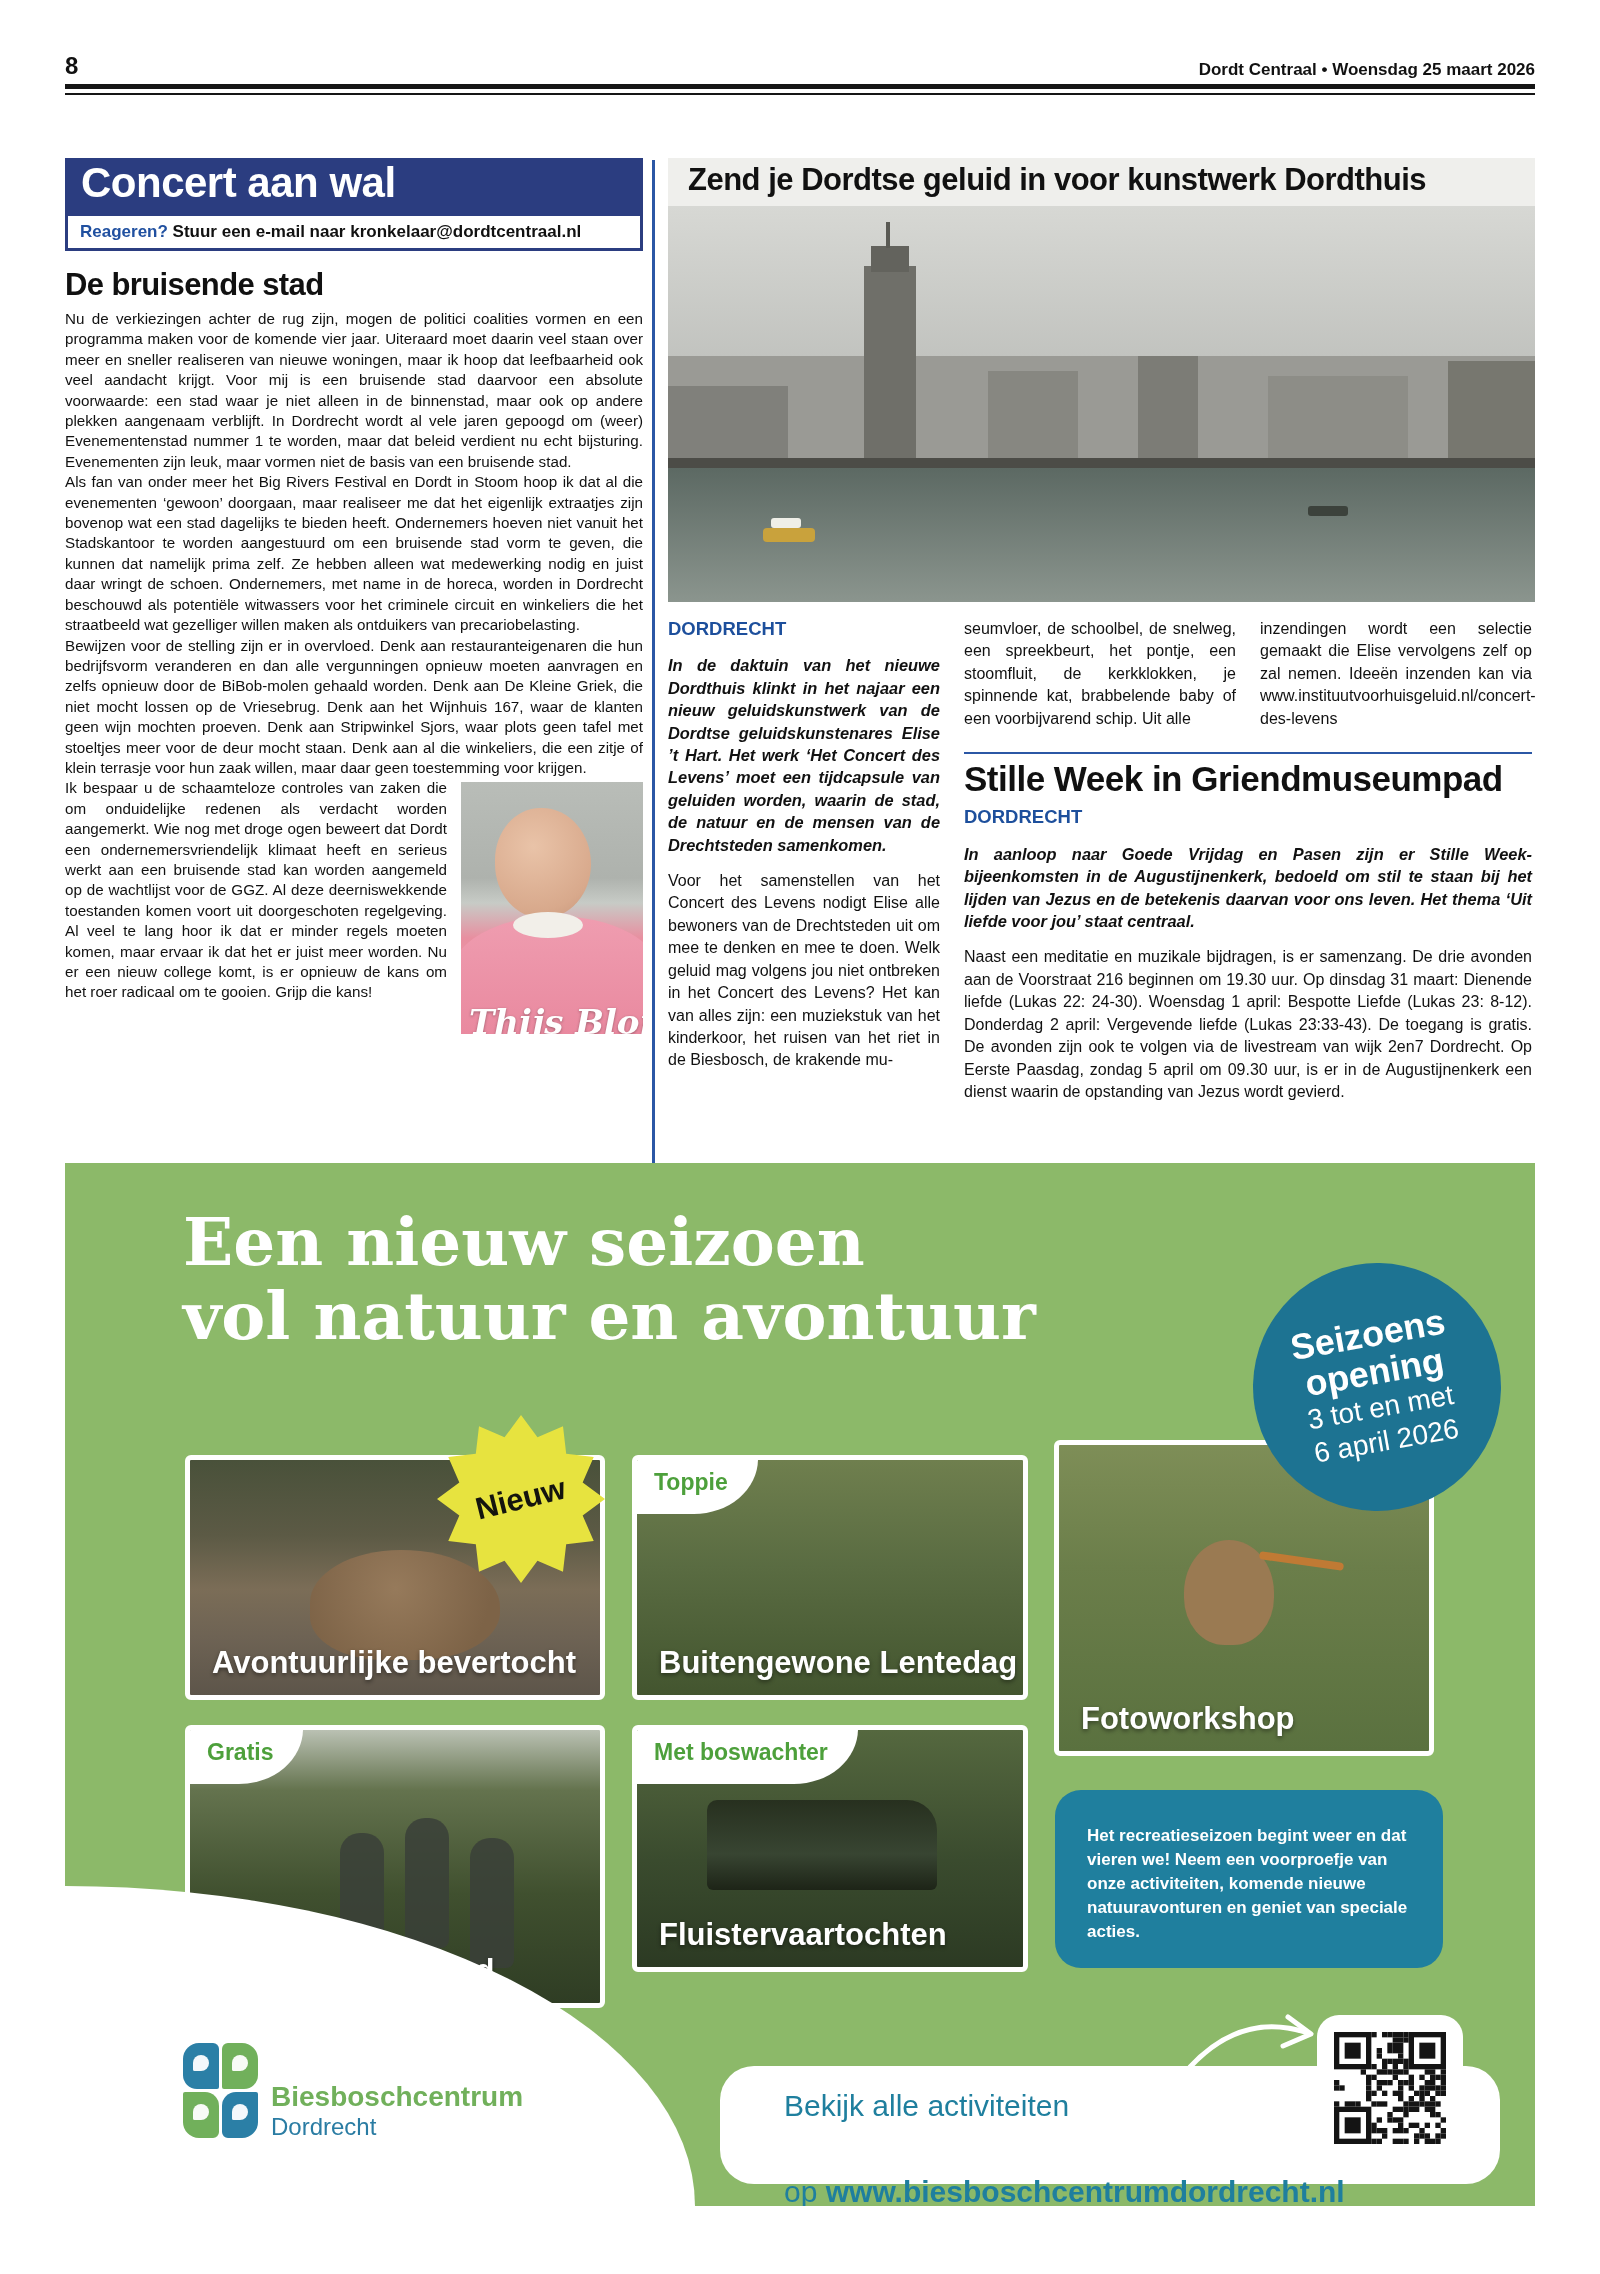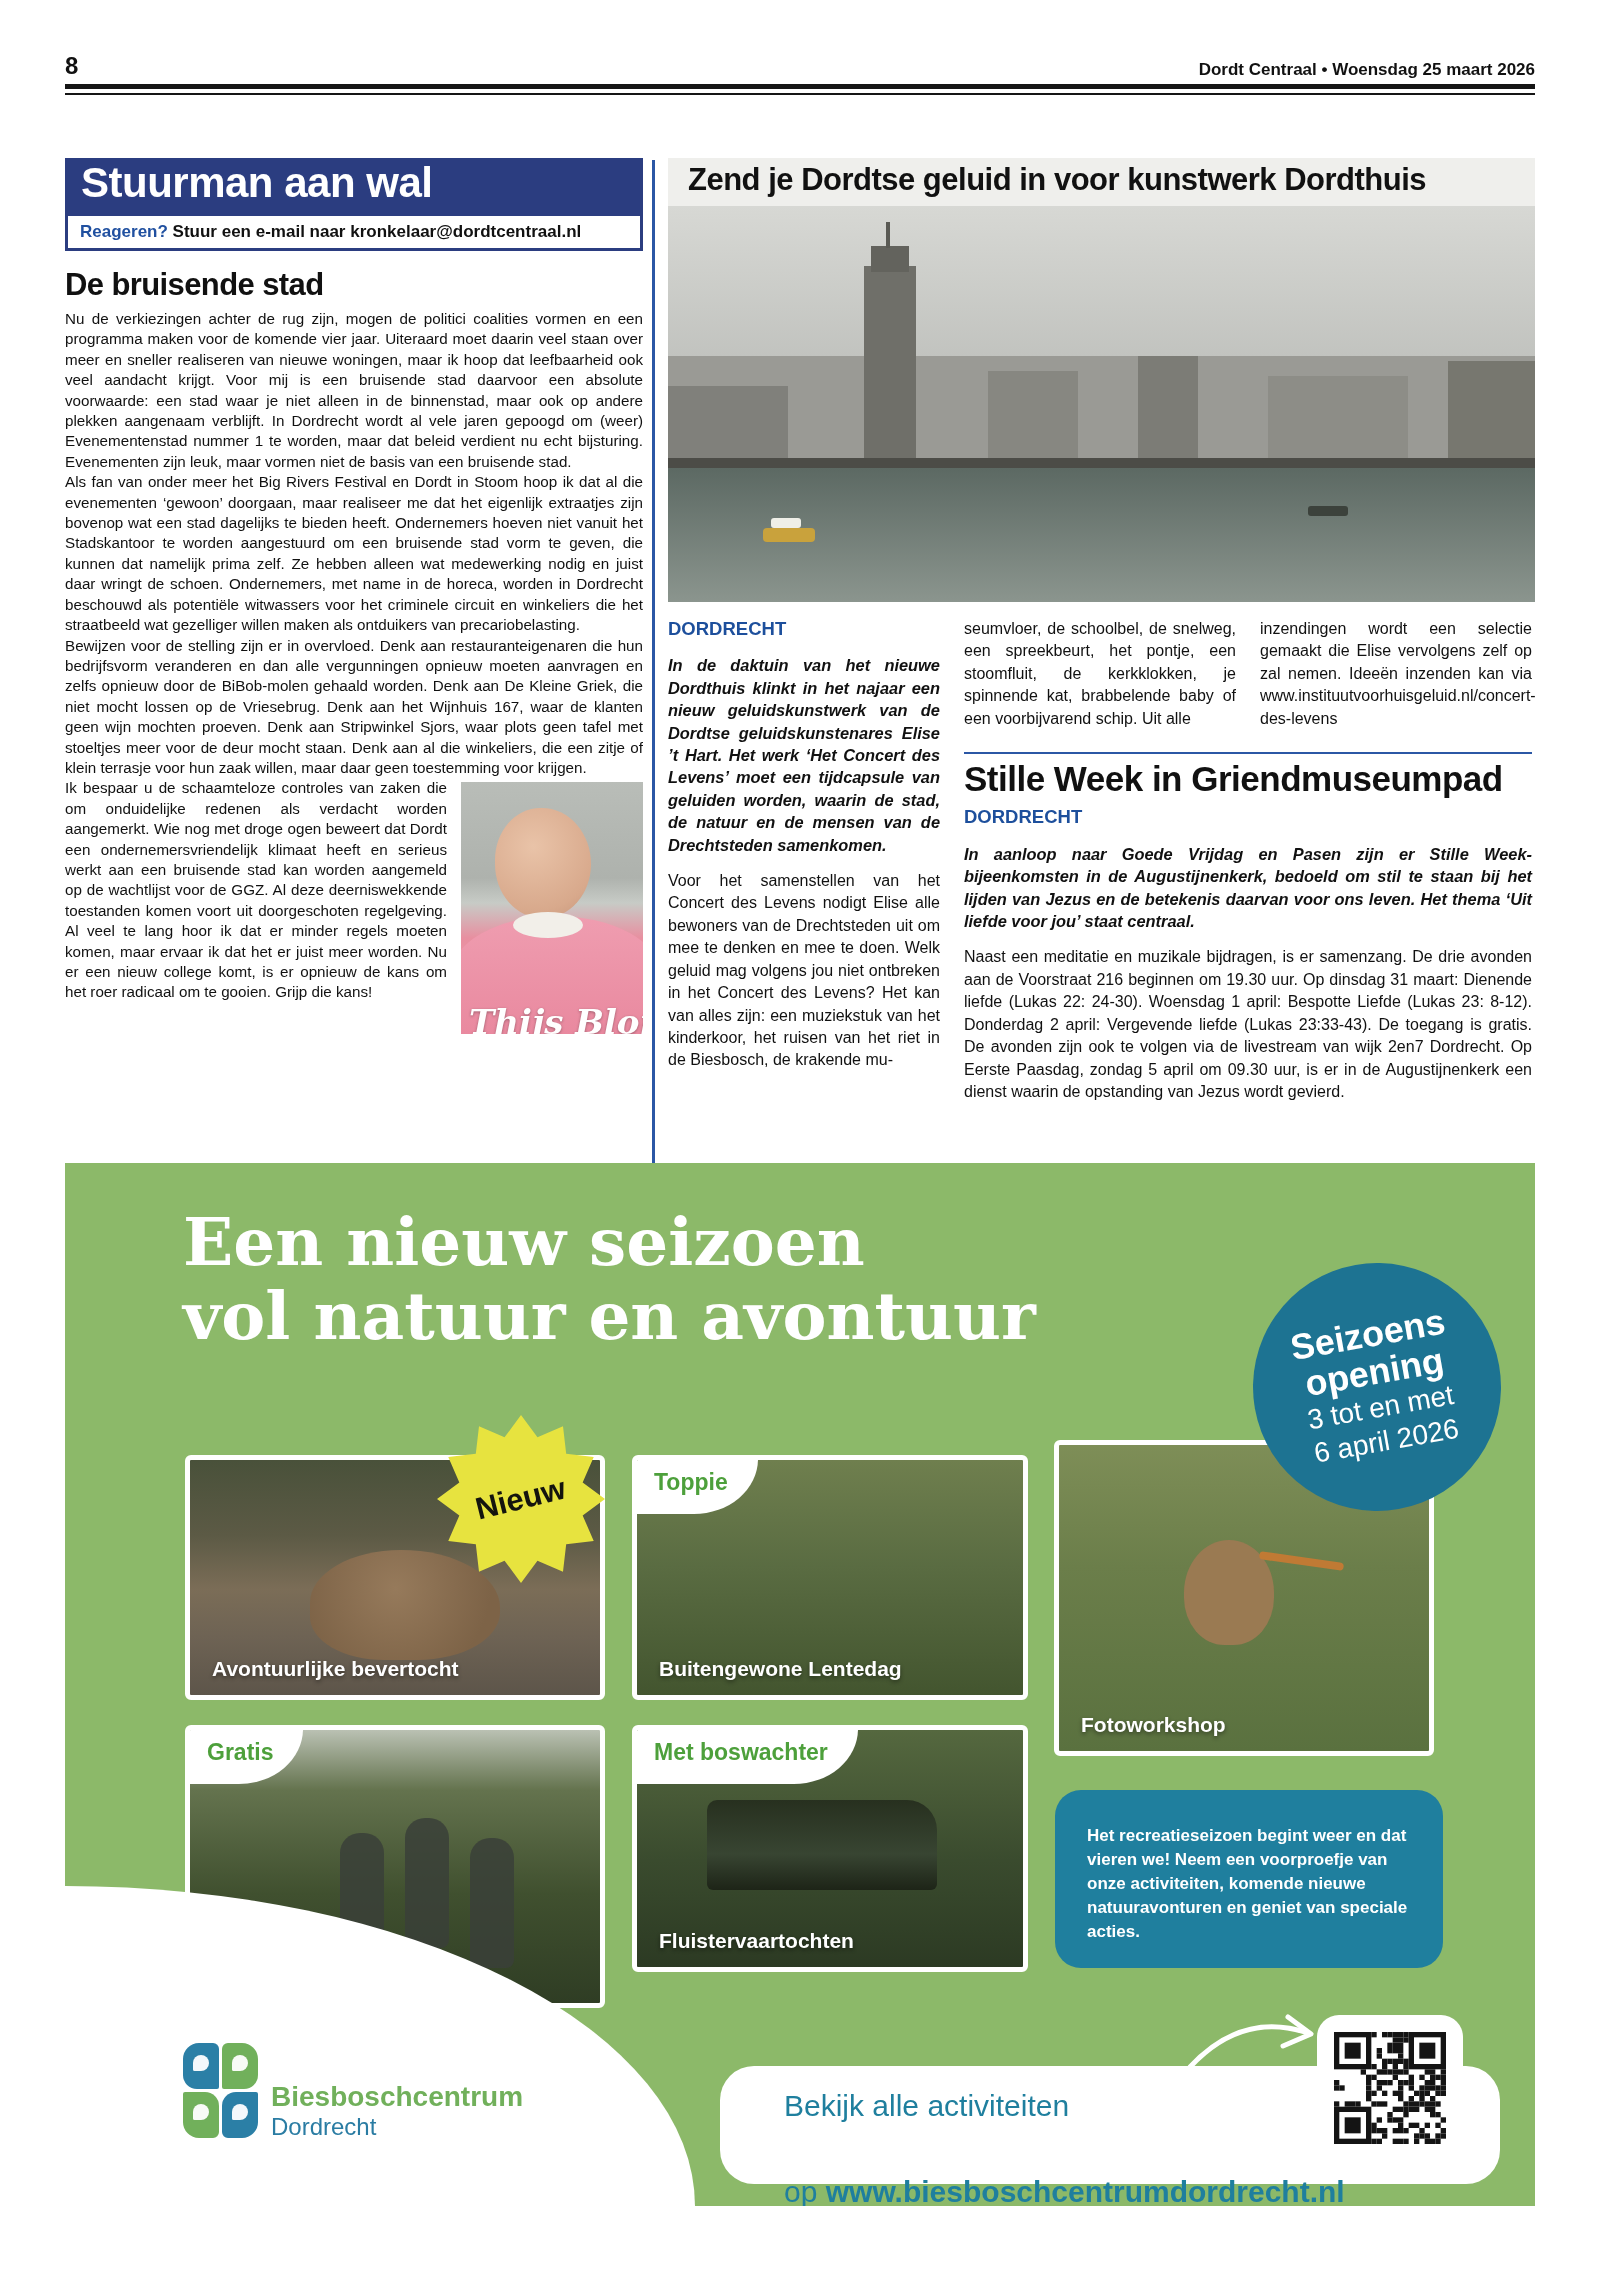--- a/index.html
+++ b/index.html
@@ -58,21 +58,21 @@
   .ad{position:absolute;left:65px;top:1163px;width:1470px;height:1043px;background:#8cb969;overflow:hidden;}
   .ad-headline{position:absolute;left:118px;top:42px;color:#fff;font-family:"DejaVu Serif",serif;font-weight:bold;
       font-size:66px;line-height:74px;letter-spacing:0px;}
   .badge-circle{position:absolute;left:1188px;top:100px;width:248px;height:248px;border-radius:50%;background:#1d7392;
       color:#fff;display:flex;flex-direction:column;justify-content:center;align-items:center;
       transform:rotate(-10deg);text-align:center;z-index:4;}
   .badge-circle .b1{font-size:36px;font-weight:bold;line-height:38px;}
   .badge-circle .b2{font-size:28px;line-height:34px;}
 
   .card{position:absolute;border:5px solid #fff;border-radius:6px;box-sizing:border-box;overflow:hidden;}
-  .card .label{position:absolute;left:22px;bottom:14px;color:#fff;font-weight:bold;font-size:21px;
+  .card .label{position:absolute;left:22px;bottom:14px;color:#fff;font-weight:bold;font-size:31px;
       text-shadow:0 2px 4px rgba(0,0,0,.45);white-space:nowrap;}
   .tab{position:absolute;top:-1px;left:-1px;background:#fff;color:#4da03b;font-weight:bold;font-size:23px;
       padding:10px 30px 18px 18px;border-bottom-right-radius:70px 60px;z-index:2;}
   .card1{left:120px;top:292px;width:420px;height:245px;
       background:linear-gradient(180deg,#49513a 0%,#5c5a45 32%,#7b6d57 55%,#6e6354 75%,#5d554a 100%);}
   .card1 .beaver{position:absolute;left:120px;top:90px;width:190px;height:110px;border-radius:55% 60% 50% 45%;
       background:radial-gradient(circle at 45% 35%,#967a5b,#7d6347 75%);}
   .card2{left:567px;top:292px;width:396px;height:245px;
       background:linear-gradient(180deg,#6f7f4e 0%,#5a6c42 45%,#43552f 100%);}
   .card3{left:989px;top:277px;width:380px;height:316px;
@@ -125,21 +125,21 @@
 
 <div id="page">
 
   <div class="hdr">
     <span class="pagenum">8</span>
     <span class="masthead">Dordt Centraal • Woensdag 25 maart 2026</span>
   </div>
   <div class="hdr-rule"></div>
 
   <div class="leftcol">
-    <div class="banner">Stuurman aan wal</div>
+    <div class="banner">Concert aan wal</div>
     <div class="react">
       <span class="q">Reageren?</span><span> Stuur een e-mail naar kronkelaar@dordtcentraal.nl</span>
     </div>
     <h2 class="h-bruisend">De bruisende stad</h2>
     <div class="body-l">
       <p>Nu de verkiezingen achter de rug zijn, mogen de politici coalities vormen en een programma maken voor de komende vier jaar. Uiteraard moet daarin veel staan over meer en sneller realiseren van nieuwe woningen, maar ik hoop dat leefbaarheid ook veel aandacht krijgt. Voor mij is een bruisende stad daarvoor een absolute voorwaarde: een stad waar je niet alleen in de binnenstad, maar ook op andere plekken aangenaam verblijft. In Dordrecht wordt al vele jaren gepoogd om (weer) Evenementenstad nummer 1 te worden, maar dat beleid verdient nu echt bijsturing. Evenementen zijn leuk, maar vormen niet de basis van een bruisende stad.</p>
       <p>Als fan van onder meer het Big Rivers Festival en Dordt in Stoom hoop ik dat al die evenementen ‘gewoon’ doorgaan, maar realiseer me dat het eigenlijk extraatjes zijn bovenop wat een stad dagelijks te bieden heeft. Ondernemers hoeven niet vanuit het Stadskantoor te worden aangestuurd om een bruisende stad vorm te geven, die kunnen dat namelijk prima zelf. Ze hebben alleen wat medewerking nodig en juist daar wringt de schoen. Ondernemers, met name in de horeca, worden in Dordrecht beschouwd als potentiële witwassers voor het criminele circuit en winkeliers die het straatbeeld wat gezelliger willen maken als ontduikers van precariobelasting.</p>
       <p>Bewijzen voor de stelling zijn er in overvloed. Denk aan restauranteigenaren die hun bedrijfsvorm veranderen en dan alle vergunningen opnieuw moeten aanvragen en zelfs opnieuw door de BiBob-molen gehaald worden. Denk aan De Kleine Griek, die niet mocht lossen op de Vriesebrug. Denk aan het Wijnhuis 167, waar de klanten geen wijn mochten proeven. Denk aan Stripwinkel Sjors, waar plots geen tafel met stoeltjes meer voor de deur mocht staan. Denk aan al die winkeliers, die een zitje of klein terrasje voor hun zaak willen, maar daar geen toestemming voor krijgen.</p>
       <p>
         <span class="photo-thijs">

